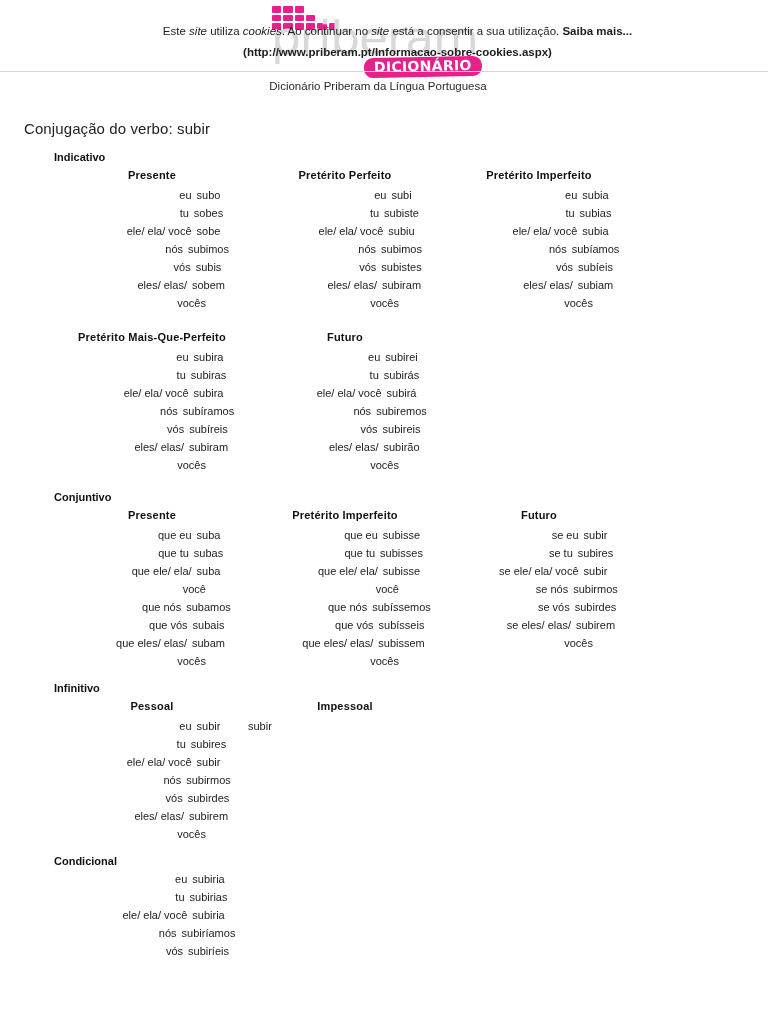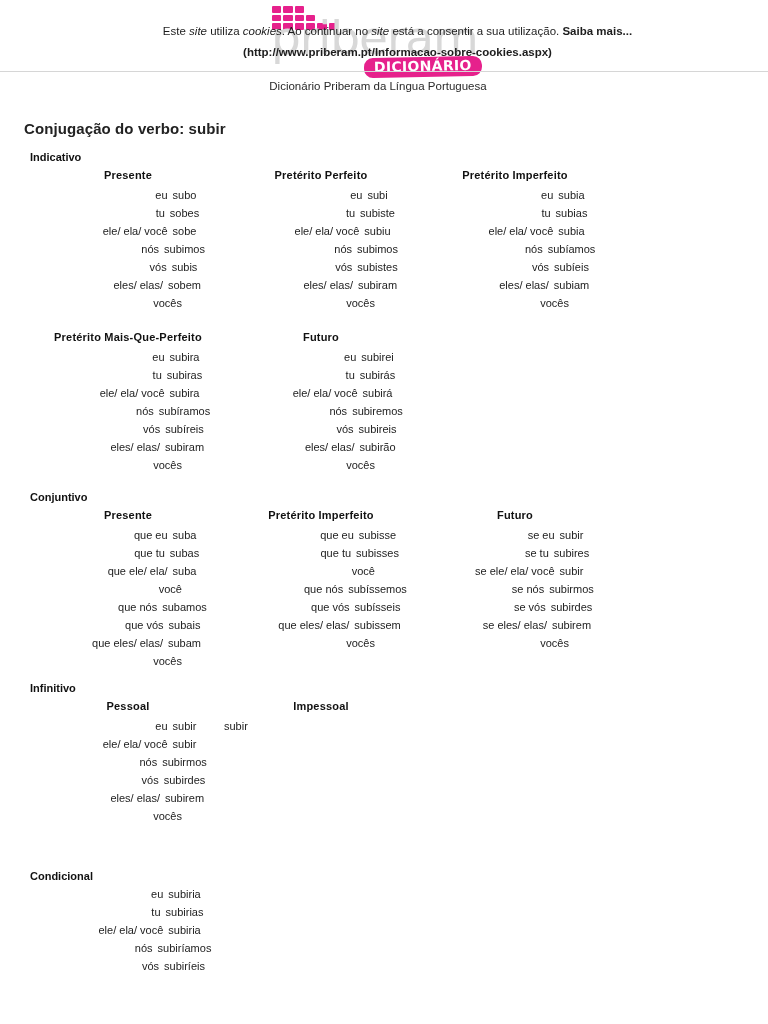--- a/index.html
+++ b/index.html
@@ -128,26 +128,26 @@
   }
 
   
   #content {
     position: relative;
     padding: 20px 0 0 0;
   }
   #page-title {
     margin: 0 0 14px 24px;
     font-size: 15px;
-    font-weight: 700;
+    font-weight: 400;
     color: #222;
     letter-spacing: 0.1px;
   }
 
-  .mood-block { margin-bottom: 6px; }
+  .mood-block { margin-bottom: 6px; padding-left: 24px; }
   .mood-name {
     margin: 0 0 3px 30px;
     font-size: 11px;
     font-weight: bold;
     color: #111;
   }
 
   .tense-row {
     position: relative;
     display: block;
@@ -332,20 +332,21 @@
               <div class="form-line"><span class="pron">que vós</span><span class="verb">subais</span></div>
               <div class="form-line"><span class="pron">que eles/ elas/</span><span class="verb">subam</span></div>
               <div class="form-line cont"><span class="pron">vocês</span></div>
             </div>
           </div>
           <div class="tense-col c1">
             <div class="tense-title">Pretérito Imperfeito</div>
             <div class="forms">
               <div class="form-line"><span class="pron">que eu</span><span class="verb">subisse</span></div>
               <div class="form-line"><span class="pron">que tu</span><span class="verb">subisses</span></div>
+              <div class="form-line"><span class="pron">que ele/ ela/</span><span class="verb">subisse</span></div>
               <div class="form-line cont"><span class="pron">você</span></div>
               <div class="form-line"><span class="pron">que nós</span><span class="verb">subíssemos</span></div>
               <div class="form-line"><span class="pron">que vós</span><span class="verb">subísseis</span></div>
               <div class="form-line"><span class="pron">que eles/ elas/</span><span class="verb">subissem</span></div>
               <div class="form-line cont"><span class="pron">vocês</span></div>
             </div>
           </div>
           <div class="tense-col c2">
             <div class="tense-title">Futuro</div>
             <div class="forms">
@@ -354,27 +355,28 @@
               <div class="form-line"><span class="pron">se ele/ ela/ você</span><span class="verb">subir</span></div>
               <div class="form-line"><span class="pron">se nós</span><span class="verb">subirmos</span></div>
               <div class="form-line"><span class="pron">se vós</span><span class="verb">subirdes</span></div>
               <div class="form-line"><span class="pron">se eles/ elas/</span><span class="verb">subirem</span></div>
               <div class="form-line cont"><span class="pron">vocês</span></div>
             </div>
           </div>
           <div class="spacer" style="height: 166px;"></div>
         </div>
       </div>
-      <div class="mood-block" style="margin-bottom: 25px;">
+      <div class="mood-block" style="margin-bottom: 10px;">
         <div class="mood-name">Infinitivo</div>
         <div class="tense-row" style="margin-bottom: 0px;">
           <div class="tense-col c0">
             <div class="tense-title">Pessoal</div>
             <div class="forms">
               <div class="form-line"><span class="pron">eu</span><span class="verb">subir</span></div>
+              <div class="form-line"><span class="pron">tu</span><span class="verb">subires</span></div>
               <div class="form-line"><span class="pron">ele/ ela/ você</span><span class="verb">subir</span></div>
               <div class="form-line"><span class="pron">nós</span><span class="verb">subirmos</span></div>
               <div class="form-line"><span class="pron">vós</span><span class="verb">subirdes</span></div>
               <div class="form-line"><span class="pron">eles/ elas/</span><span class="verb">subirem</span></div>
               <div class="form-line cont"><span class="pron">vocês</span></div>
             </div>
           </div>
           <div class="tense-col c1">
             <div class="tense-title">Impessoal</div>
             <div class="forms">

